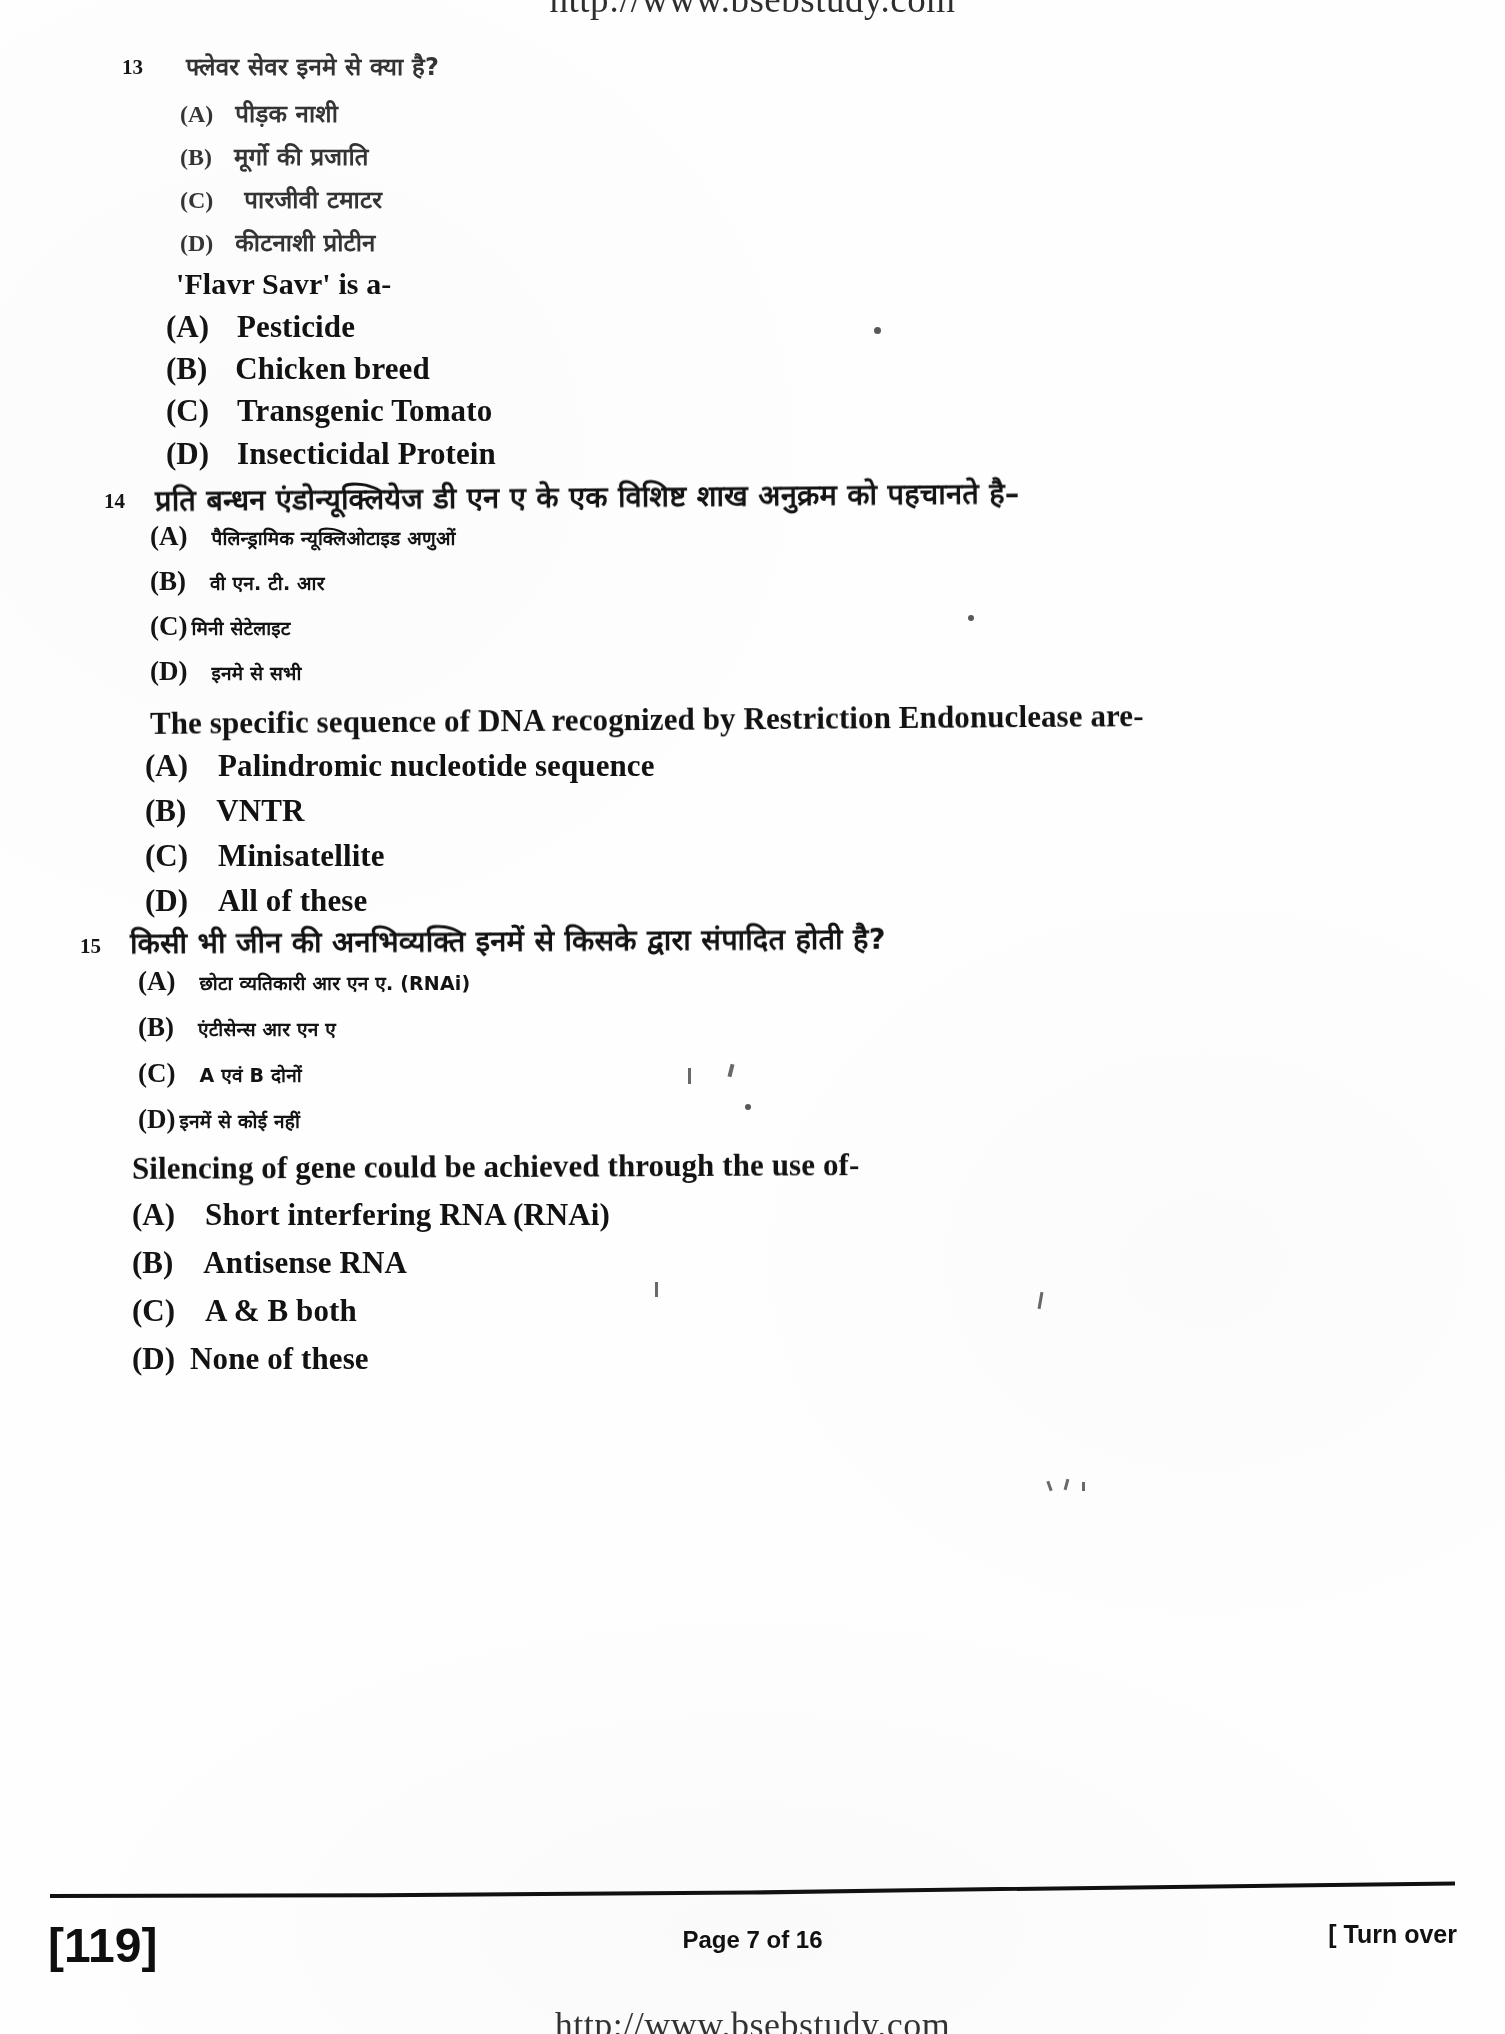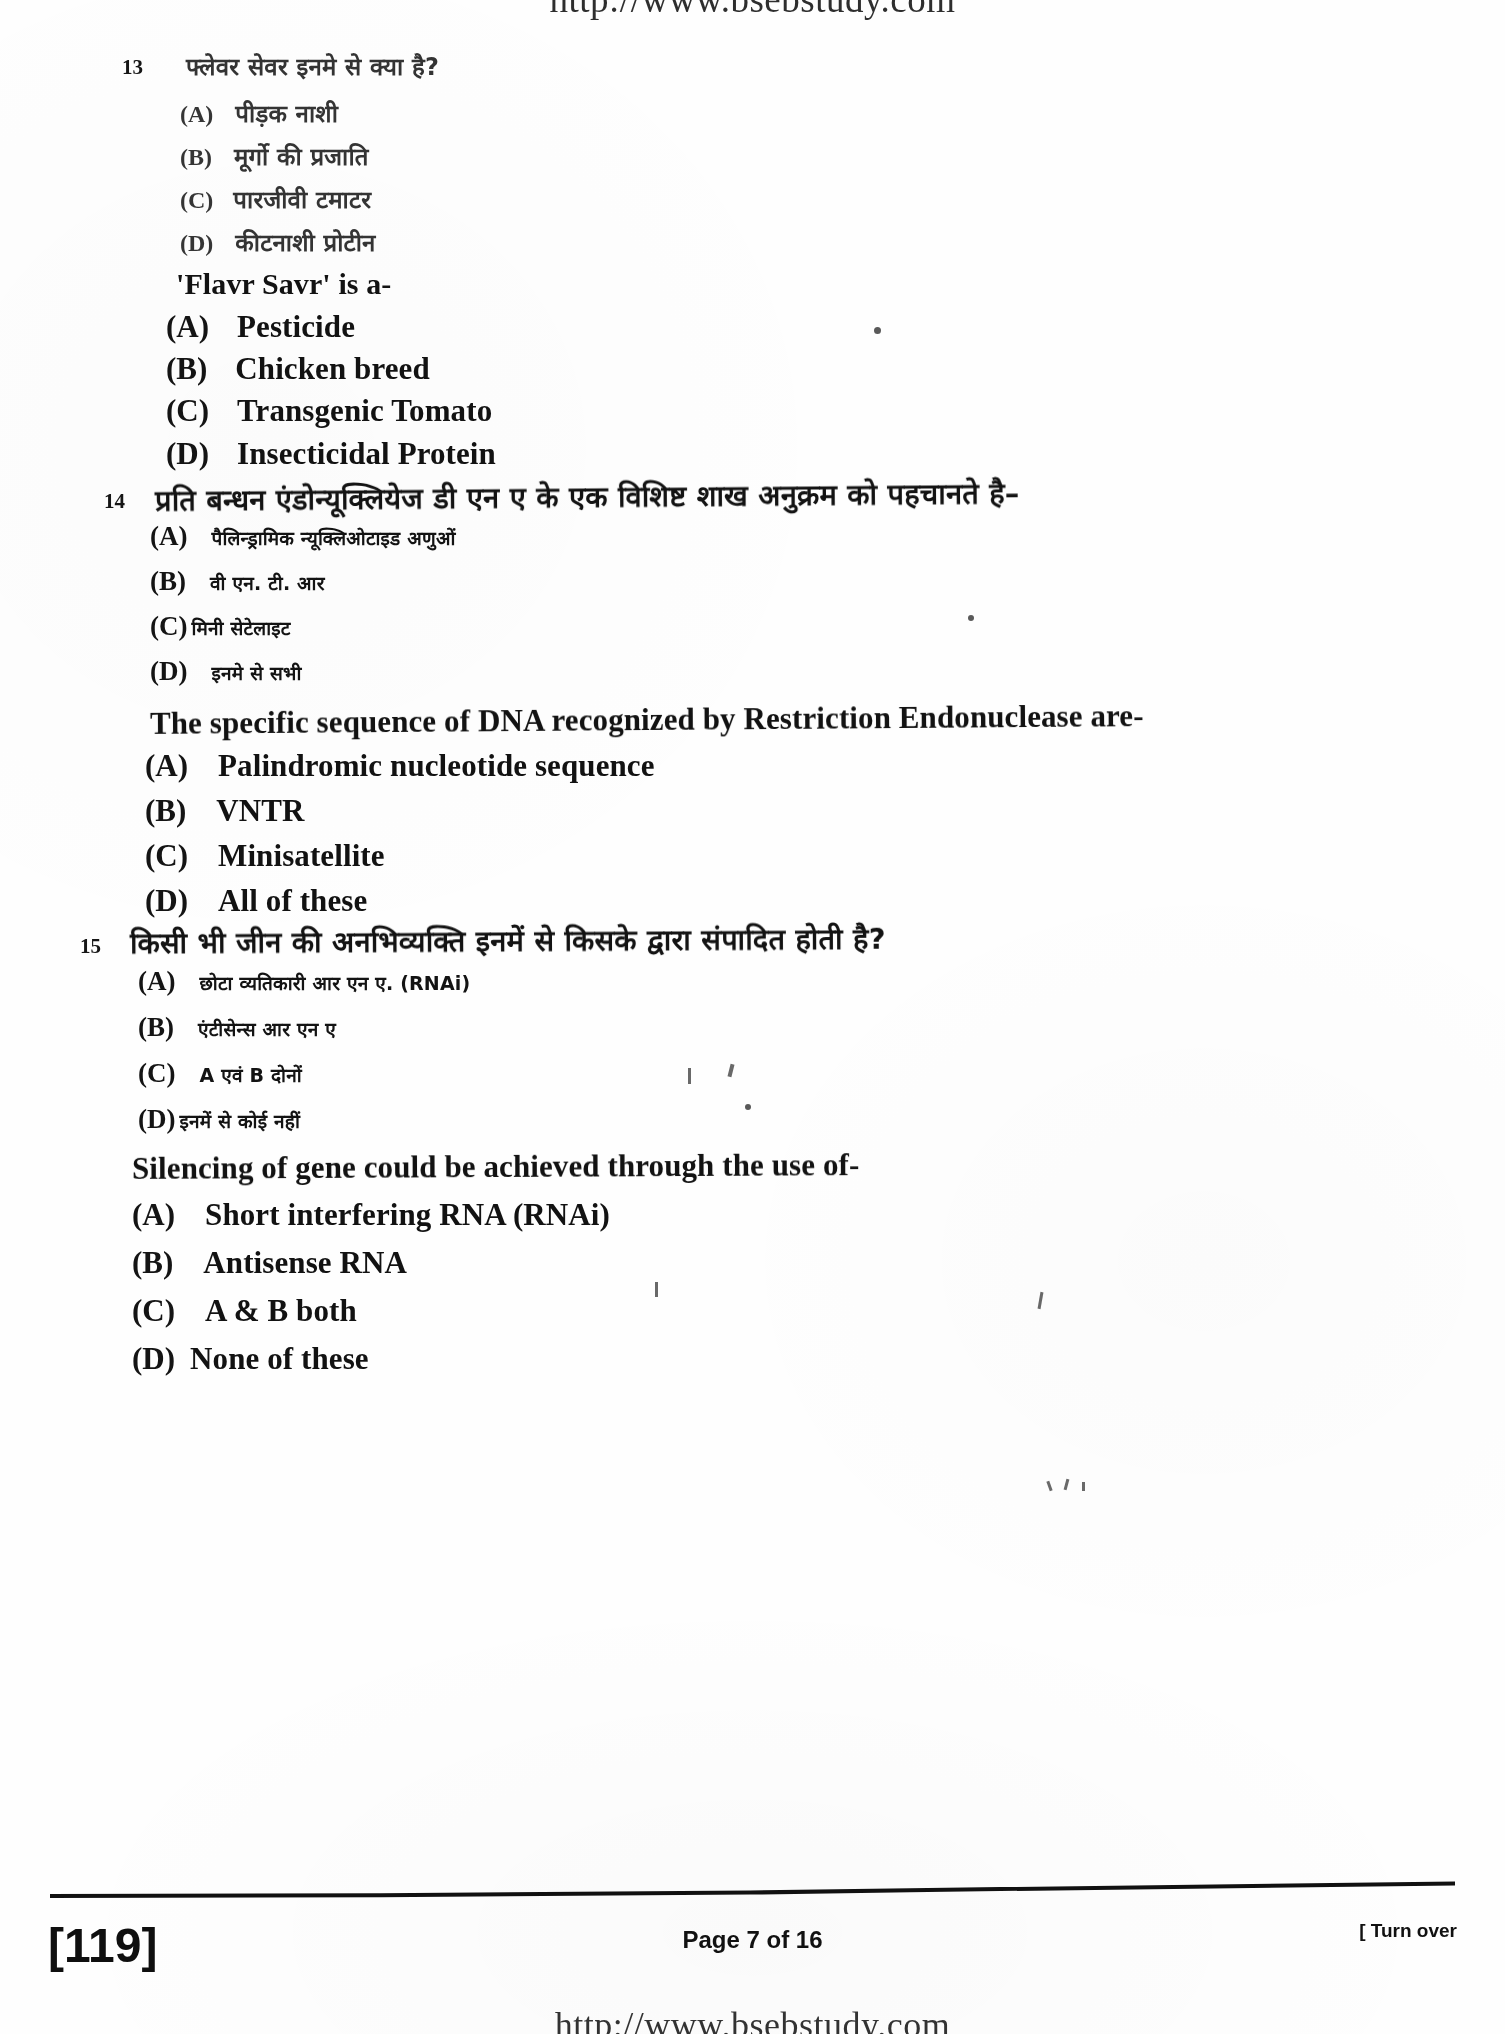--- a/index.html
+++ b/index.html
@@ -149,21 +149,21 @@
     font-weight: 700;
     font-size: 24px;
     color: #111;
   }
   .footer-turn {
     position: absolute;
     right: 48px;
     top: 2px;
     font-family: "Liberation Sans", sans-serif;
     font-weight: 700;
-    font-size: 19px;
+    font-size: 25px;
     color: #111;
   }
 
   
   .speck {
     position: absolute;
     background: #2a2a2a;
     border-radius: 50%;
     opacity: 0.78;
   }
@@ -191,21 +191,21 @@
       <span class="opt-text hi hi-small" style="margin-left:18px;">पीड़क नाशी</span>
     </div>
 
     <div class="qline" style="left:180px; top:139px;">
       <span class="opt-label lbl-hi-small hi-small">(B)</span>
       <span class="opt-text hi hi-small" style="margin-left:18px;">मूर्गो की प्रजाति</span>
     </div>
 
     <div class="qline" style="left:180px; top:182px;">
       <span class="opt-label lbl-hi-small hi-small">(C)</span>
-      <span class="opt-text hi hi-small" style="margin-left:16px;">पारजीवी टमाटर</span>
+      <span class="opt-text hi hi-small" style="margin-left:27px;">पारजीवी टमाटर</span>
     </div>
 
     <div class="qline" style="left:180px; top:225px;">
       <span class="opt-label lbl-hi-small hi-small">(D)</span>
       <span class="opt-text hi hi-small" style="margin-left:18px;">कीटनाशी प्रोटीन</span>
     </div>
 
     <div class="qline en en-q" style="left:176px; top:267px; font-size:30px;">'Flavr Savr' is a-</div>
 
     <div class="qline" style="left:166px; top:309px;">

